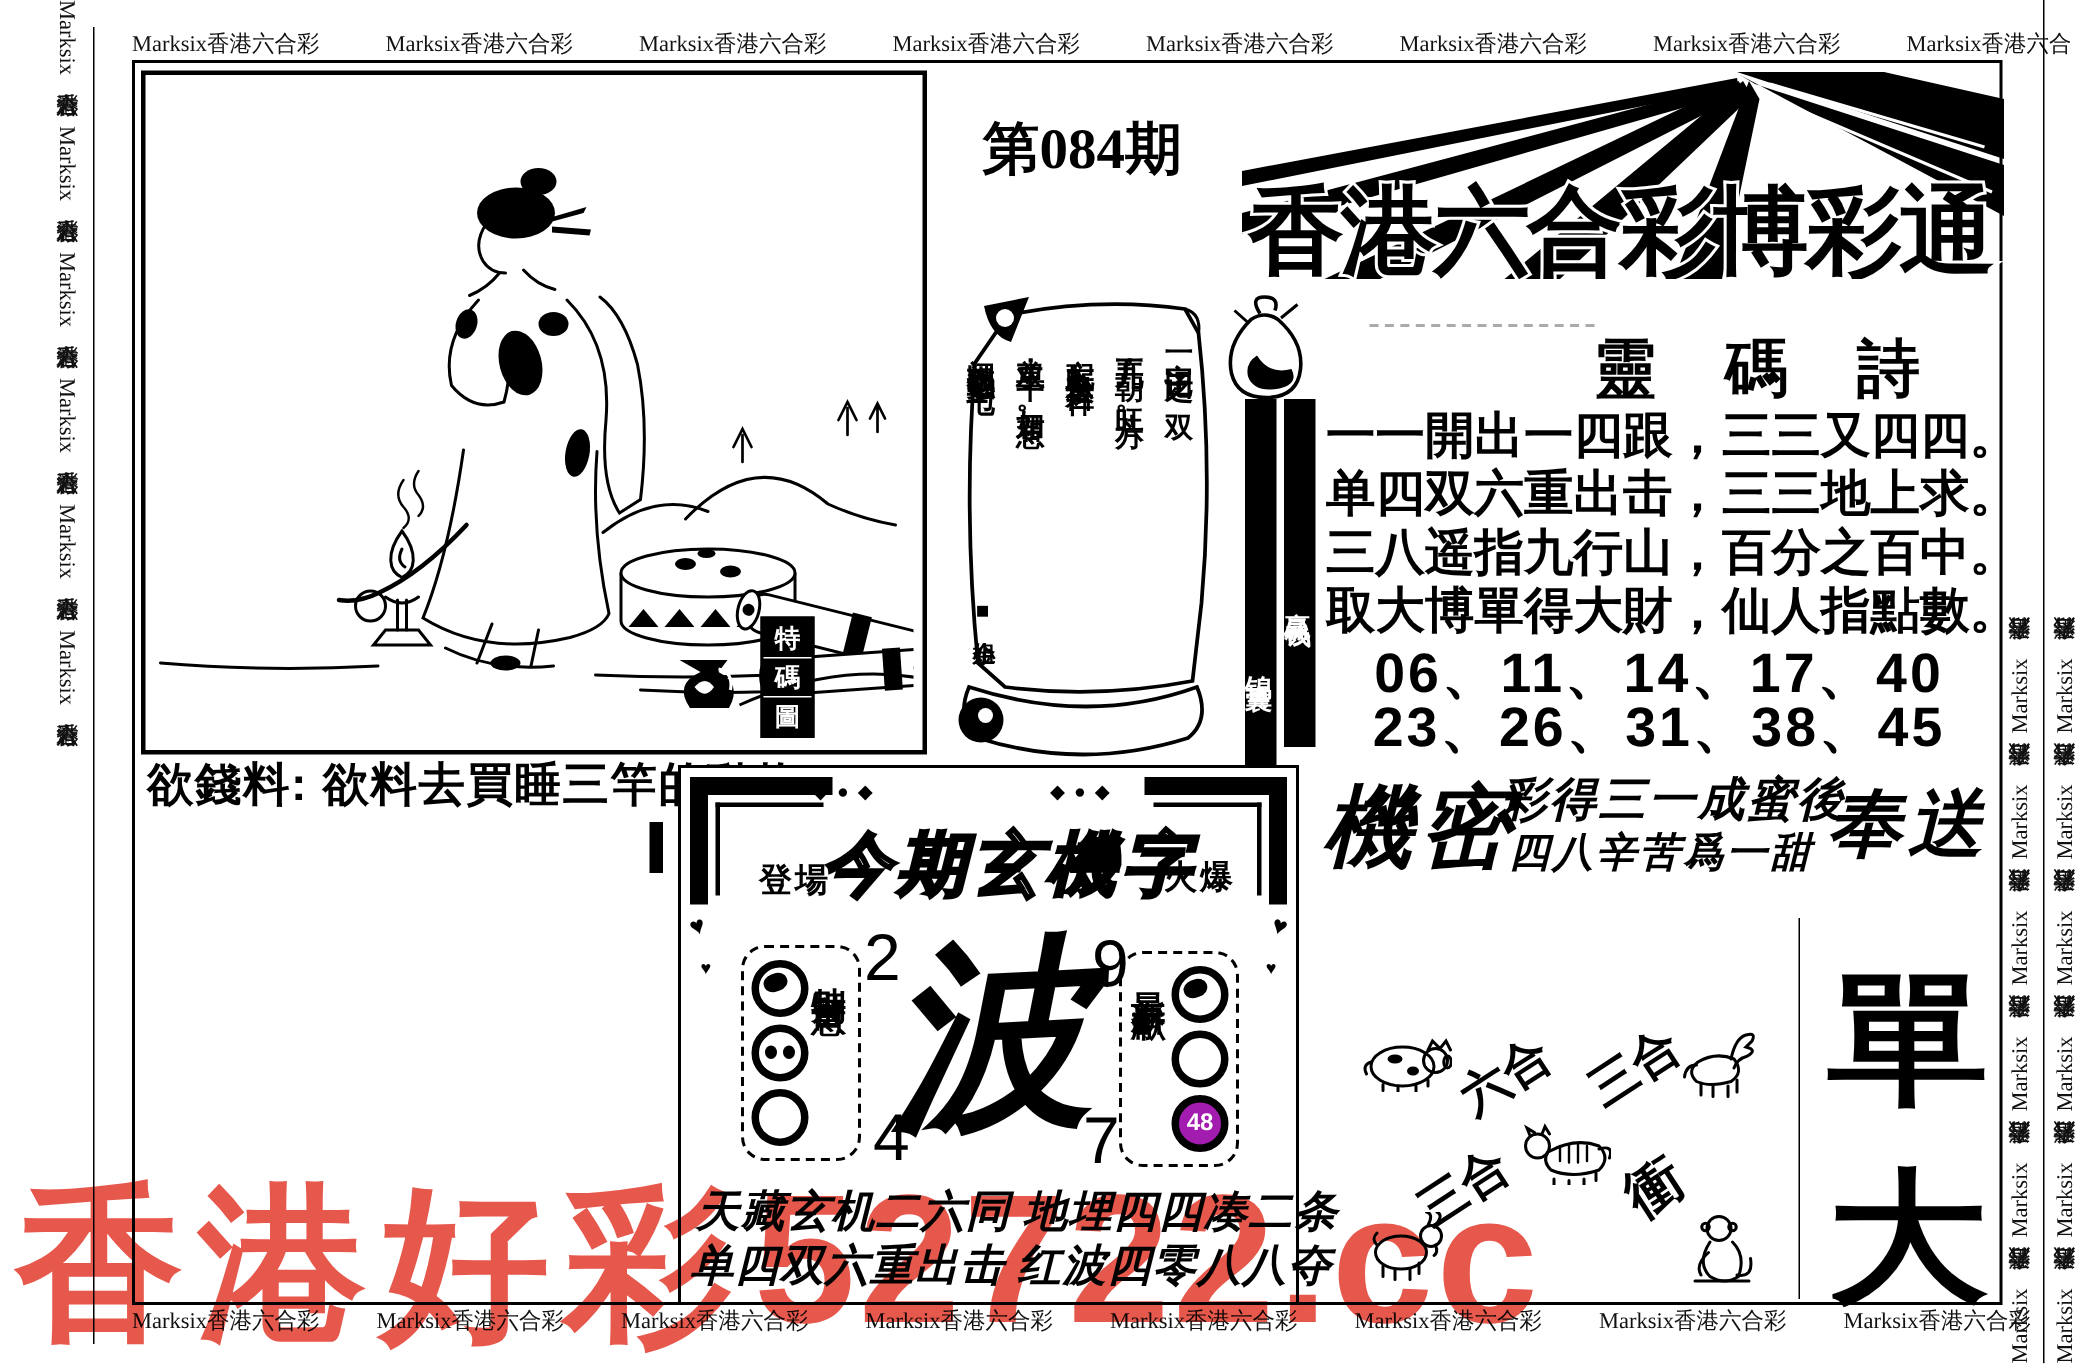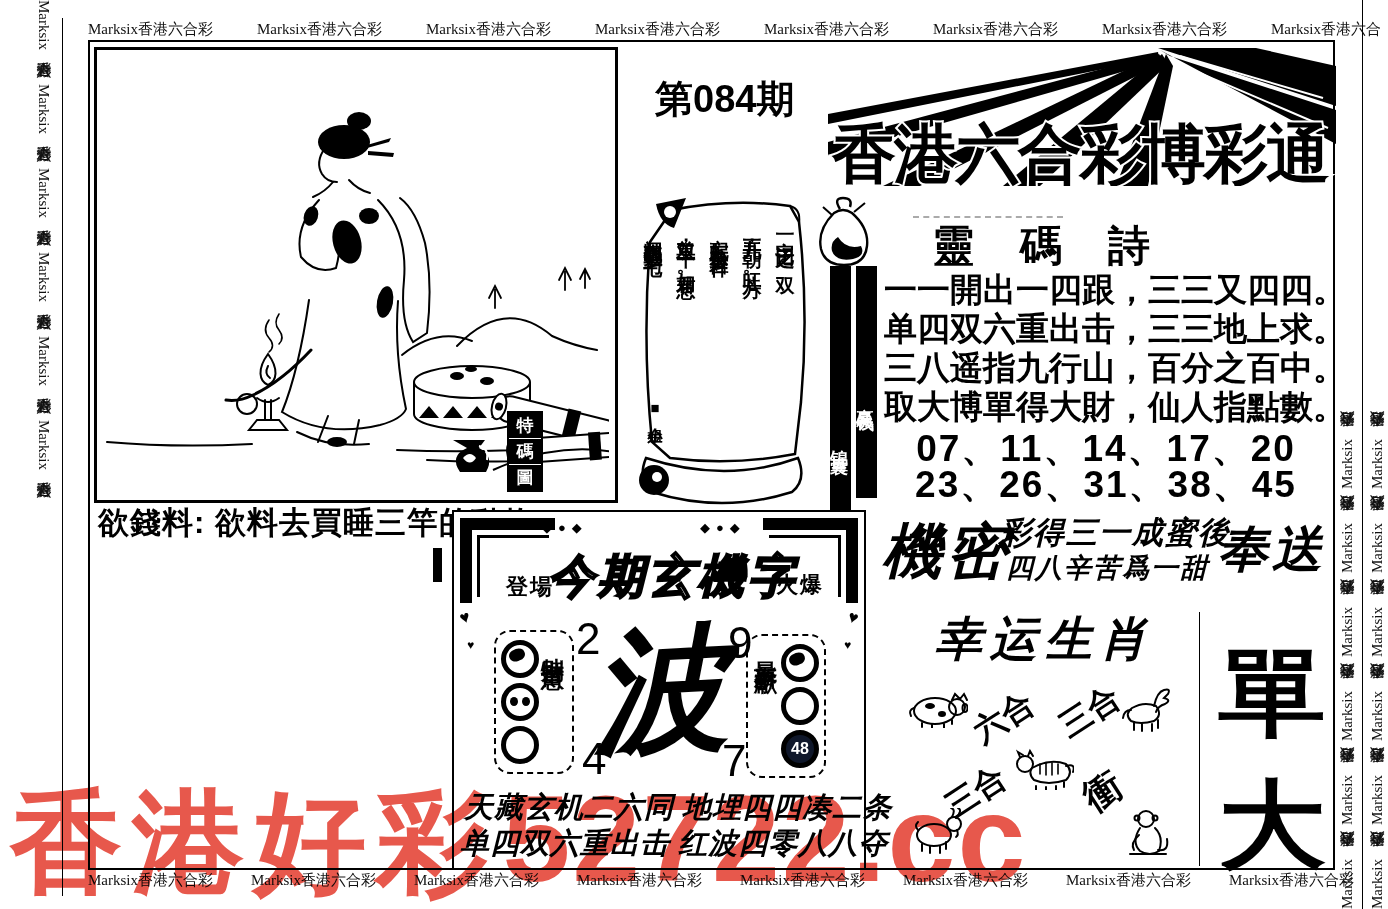--- a/index.html
+++ b/index.html
@@ -25,23 +25,23 @@
   #money-caption{left:98px;top:502px;font-size:31px;font-weight:900;letter-spacing:1px;white-space:nowrap;}
   
   #scroll-text{left:648px;top:224px;width:150px;height:205px;writing-mode:vertical-rl;
      font-family:"Liberation Serif",serif;font-size:19px;font-weight:600;letter-spacing:3px;}
   #scroll-text .col{margin-left:7px;}
   #scroll-sign{left:645px;top:400px;writing-mode:vertical-rl;font-size:15px;font-weight:700;
      font-family:"Liberation Serif",serif;}
   .bagbar{width:21px;height:196px;background:#000;color:#fff;writing-mode:vertical-rl;
      text-align:center;font-size:18px;font-weight:700;letter-spacing:6px;}
   
-  #issue-no{left:655px;top:74px;font-family:Liberation Sans, sans-serif;font-size:38px;font-weight:900;}
-  
-  .poem-title{left:886px;top:218px;width:440px;text-align:left;font-family:"Liberation Serif",serif;
+  #issue-no{left:655px;top:74px;font-family:Liberation Serif, serif;font-size:38px;font-weight:900;}
+  
+  .poem-title{left:886px;top:218px;width:440px;text-align:right;font-family:"Liberation Serif",serif;
      font-size:42px;font-weight:900;letter-spacing:46px;text-indent:46px;}
   .poem-line{left:884px;width:448px;text-align:center;font-family:"Liberation Serif",serif;
      font-size:33px;font-weight:700;white-space:nowrap;}
   .poem-num{left:886px;width:440px;text-align:center;font-size:37px;font-weight:800;letter-spacing:2px;white-space:nowrap;}
   
   .brush{font-family:"Liberation Serif",serif;font-style:italic;font-weight:900;}
   .rotlab{font-weight:900;font-size:32px;transform:rotate(-33deg);transform-origin:center;white-space:nowrap;}
   .bigchar{left:1212px;width:120px;text-align:center;font-weight:900;font-size:96px;
      transform:scaleX(1.12);transform-origin:center;}
   
@@ -51,21 +51,21 @@
   .corner .b{position:absolute;left:17px;top:17px;right:6px;bottom:6px;border-top:3px solid #000;border-left:3px solid #000;}
   .chain{position:absolute;font-size:13px;letter-spacing:6px;}
   .heart{position:absolute;font-size:17px;}
   .dashpanel{position:absolute;width:76px;height:140px;border:2px dashed #000;border-radius:16px;}
   .vlabel{position:absolute;writing-mode:vertical-rl;font-size:23px;font-weight:900;letter-spacing:3px;
      font-family:"Liberation Sans",sans-serif;}
   .ringcol{position:absolute;display:flex;flex-direction:column;gap:5px;}
   .ring{width:28px;height:28px;border:5px solid #000;border-radius:50%;position:relative;background:#fff;}
   .ring .blob{position:absolute;left:3px;top:4px;width:16px;height:12px;background:#000;border-radius:45%;transform:rotate(-20deg);}
   .ring .dot{position:absolute;top:9px;width:8px;height:9px;background:#000;border-radius:50%;}
-  .ring.filled{background:#0f172a;color:#fff;display:flex;align-items:center;justify-content:center;
+  .ring.filled{background:#a21caf;color:#fff;display:flex;align-items:center;justify-content:center;
      font-size:16px;font-weight:900;}
   .bignum{position:absolute;font-size:44px;font-weight:400;font-family:"Liberation Sans",sans-serif;}
   #bo-char{position:absolute;left:138px;top:88px;font-family:"Liberation Serif",serif;
      font-style:italic;font-weight:900;font-size:136px;transform:rotate(-3deg);}
   #mys-title{position:absolute;left:94px;top:34px;width:240px;text-align:center;
      font-family:"Liberation Serif",serif;font-style:italic;font-weight:900;font-size:46px;
      letter-spacing:4px;color:#fff;-webkit-text-stroke:2.2px #000;text-shadow:0 0 1px #000;white-space:nowrap;}
   .mys-tag{position:absolute;font-size:22px;font-weight:900;letter-spacing:2px;}
   .mys-footer{position:absolute;white-space:nowrap;font-family:"Liberation Serif",serif;
      font-style:italic;font-weight:700;font-size:29px;letter-spacing:1px;}
@@ -269,29 +269,28 @@
     </g>
     <text x="253" y="128" text-anchor="middle" textLength="498" font-family="Liberation Sans, sans-serif" font-size="64" font-weight="900" fill="#000" stroke="#fff" stroke-width="4" paint-order="stroke">香港六合彩博彩通</text>
   </svg>
   <div class="abs faintdash" style="left:913px;top:216px;width:150px;height:0;"></div>
 
   <div class="abs poem-title">靈碼詩</div>
   <div class="abs poem-line" style="top:268px;">一一開出一四跟，三三又四四。</div>
   <div class="abs poem-line" style="top:307px;">单四双六重出击，三三地上求。</div>
   <div class="abs poem-line" style="top:346px;">三八遥指九行山，百分之百中。</div>
   <div class="abs poem-line" style="top:385px;">取大博單得大財，仙人指點數。</div>
-  <div class="abs poem-num" style="top:424px;">07、11、14、17、20</div>
+  <div class="abs poem-num" style="top:424px;">06、11、14、17、40</div>
   <div class="abs poem-num" style="top:460px;">23、26、31、38、45</div>
 
   <div class="abs brush" style="left:882px;top:512px;font-size:60px;letter-spacing:4px;">機密</div>
   <div class="abs brush" style="left:1000px;top:512px;font-size:31px;letter-spacing:2px;">彩得三一成蜜後</div>
   <div class="abs brush" style="left:1006px;top:550px;font-size:27px;letter-spacing:2px;">四八辛苦爲一甜</div>
   <div class="abs brush" style="left:1218px;top:516px;font-size:50px;letter-spacing:4px;">奉送</div>
 
-  <div class="abs brush" style="left:935px;top:608px;font-size:47px;letter-spacing:8px;">幸运生肖</div>
 
   <svg class="abs" style="left:908px;top:686px;" width="60" height="42" viewBox="0 0 60 42">
     <g stroke="#000" stroke-width="2" fill="none" stroke-linecap="round">
       <ellipse cx="27" cy="25" rx="21" ry="13"></ellipse>
       <circle cx="49" cy="21" r="8"></circle>
       <ellipse cx="57" cy="22" rx="2.5" ry="4"></ellipse>
       <path d="M44 14 l3 -6 l5 5 M52 13 l4 -5 l3 6"></path>
       <path d="M14 37 v4 M24 38 v4 M36 38 v4 M44 34 v4"></path>
       <path d="M6 22 q-6 2 -3 8"></path>
     </g>

